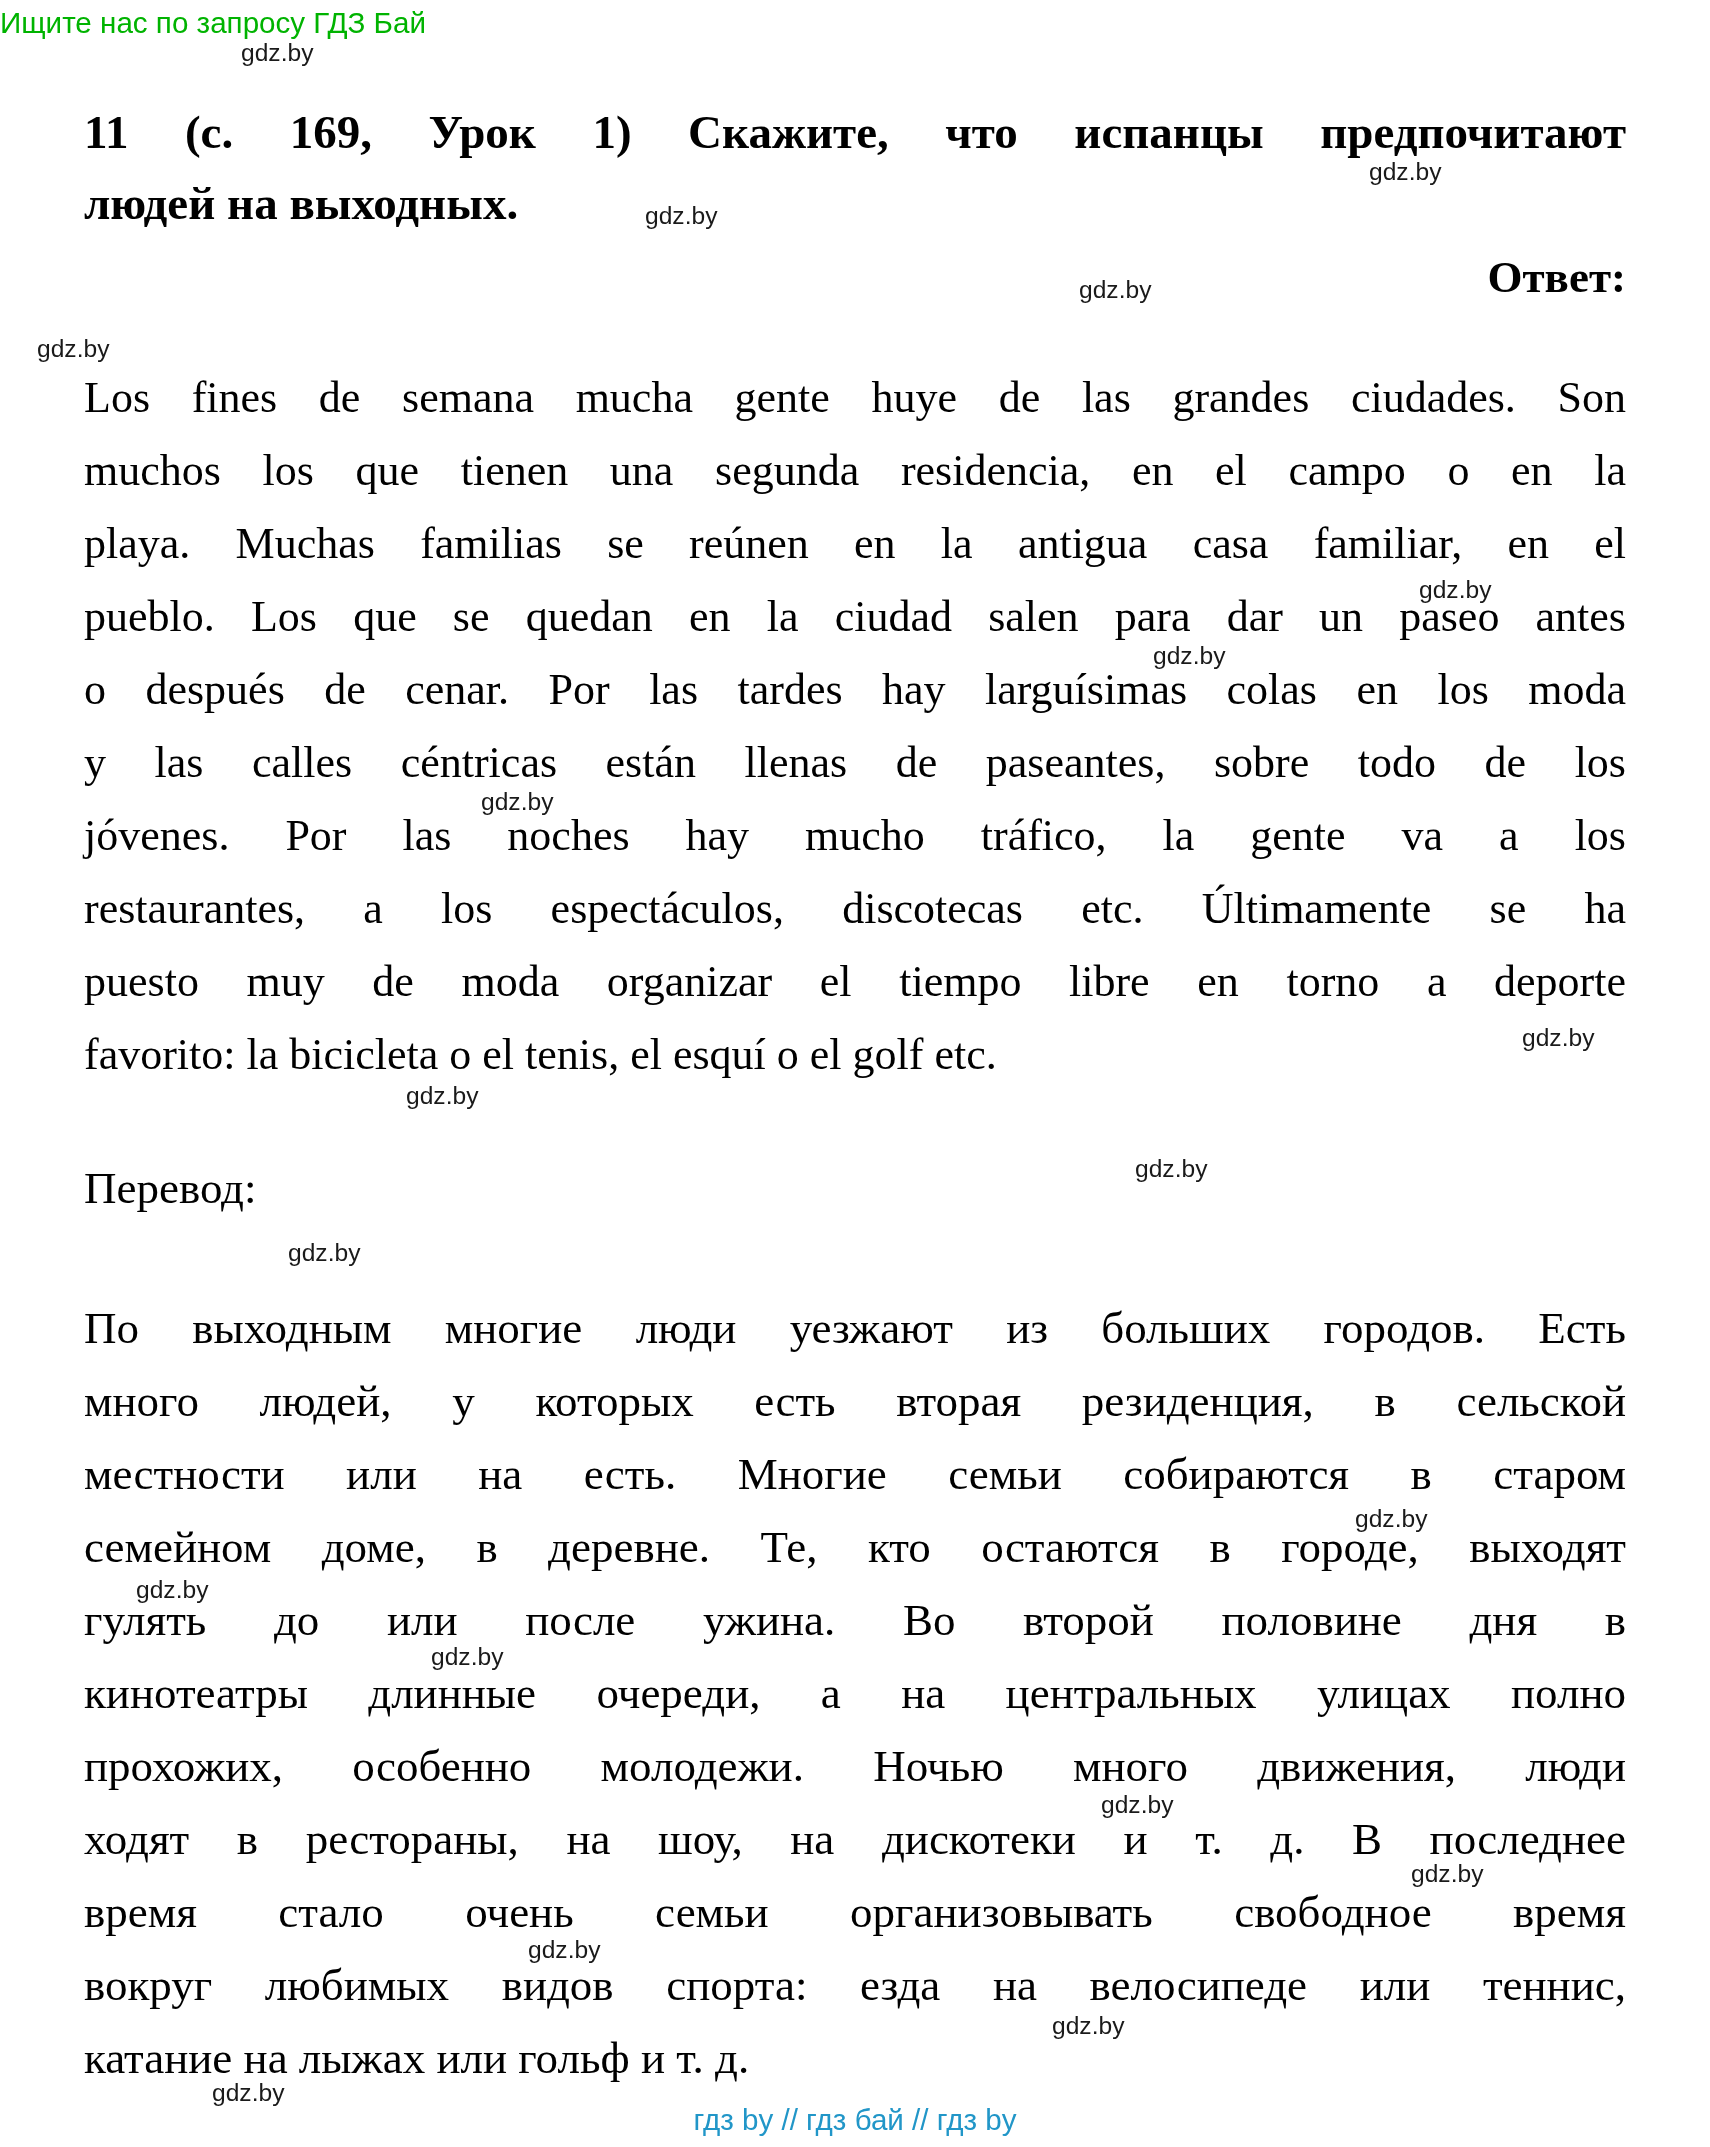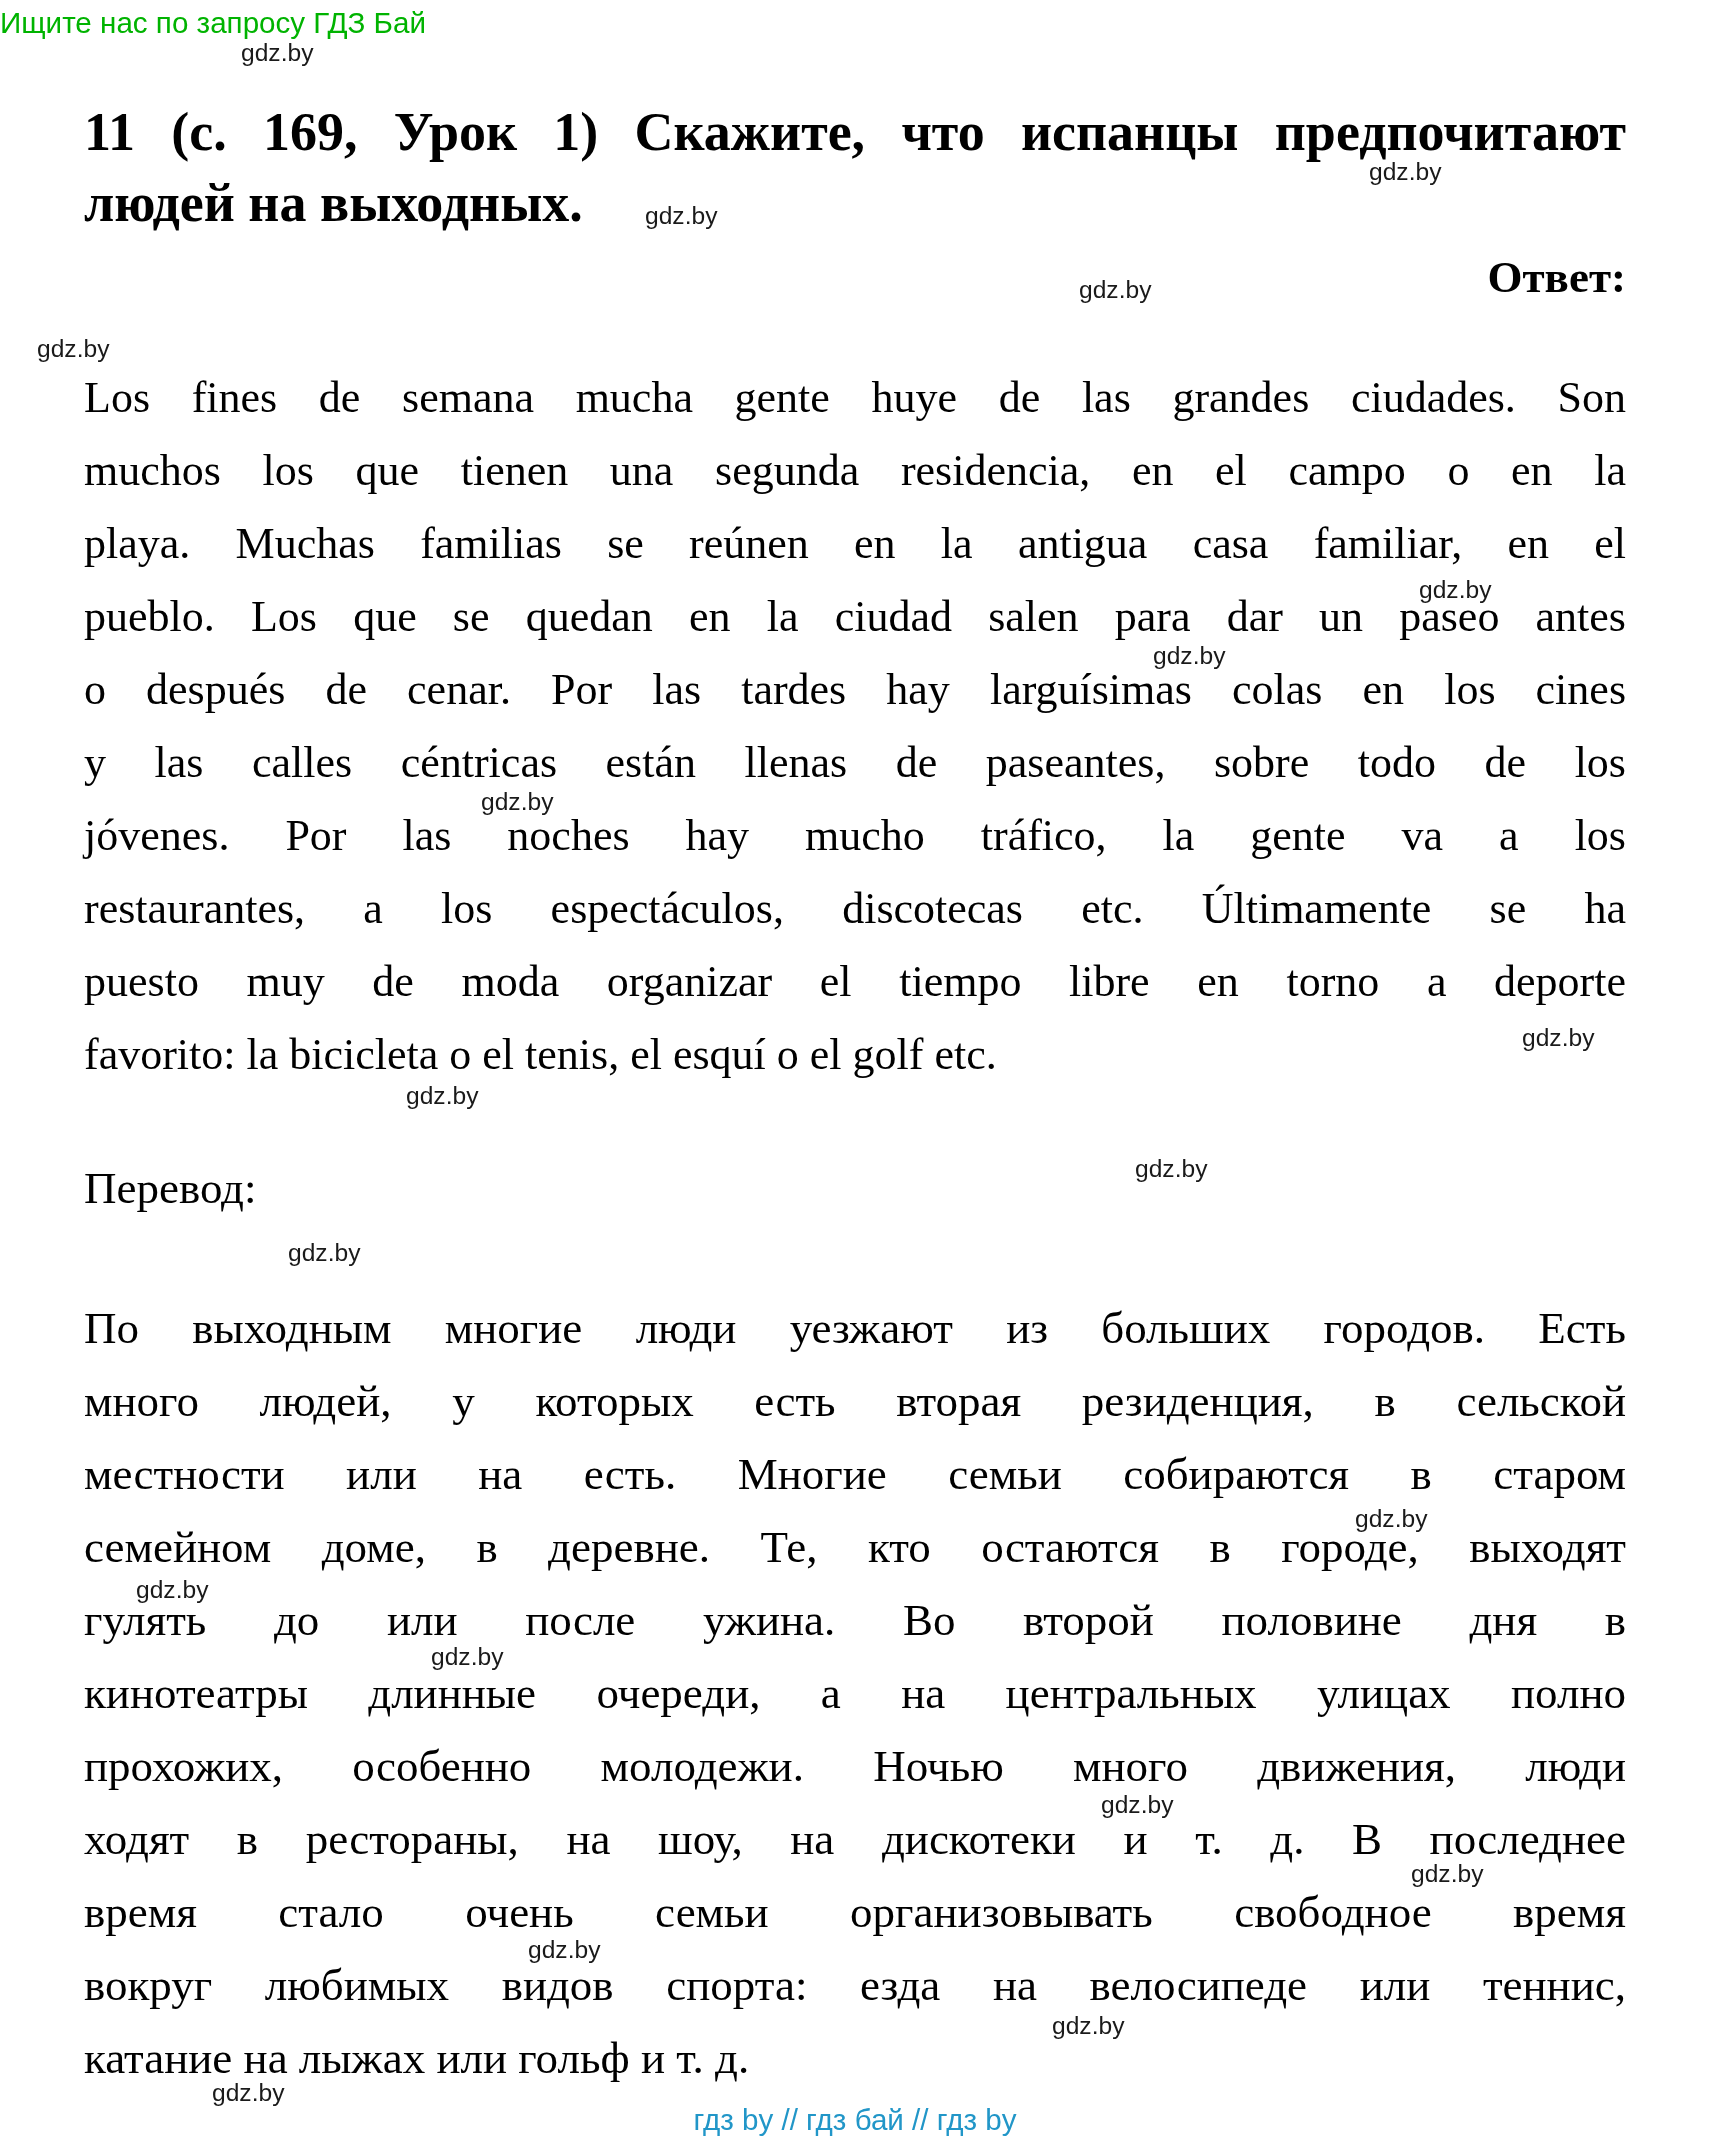--- a/index.html
+++ b/index.html
@@ -27,21 +27,21 @@
   .content {
     position: absolute;
     left: 84px;
     right: 84px;
     top: 0;
   }
 
   .title {
     margin-top: 97px;
     font-weight: bold;
-    font-size: 54px;
+    font-size: 47px;
     line-height: 71px;
   }
 
   .label { font-size: 45px; line-height: 69px; }
   .answer-label { font-weight: bold; margin-top: 3.9px; text-align: right; }
   .translation-label { margin-top: 63px; font-weight: normal; }
 
   .para { font-size: 44px; line-height: 73px; }
   .spanish { margin-top: 49px; }
   .russian { margin-top: 69px; font-size: 45px; }
@@ -86,21 +86,21 @@
         <div class="tline tlast">людей на выходных.</div>
       </div>
 
     <div class="label answer-label">Ответ:</div>
 
     <div class="para spanish">
         <div class="tline">Los fines de semana mucha gente huye de las grandes ciudades. Son</div>
         <div class="tline">muchos los que tienen una segunda residencia, en el campo o en la</div>
         <div class="tline">playa. Muchas familias se reúnen en la antigua casa familiar, en el</div>
         <div class="tline">pueblo. Los que se quedan en la ciudad salen para dar un paseo antes</div>
-        <div class="tline">o después de cenar. Por las tardes hay larguísimas colas en los cines</div>
+        <div class="tline">o después de cenar. Por las tardes hay larguísimas colas en los moda</div>
         <div class="tline">y las calles céntricas están llenas de paseantes, sobre todo de los</div>
         <div class="tline">jóvenes. Por las noches hay mucho tráfico, la gente va a los</div>
         <div class="tline">restaurantes, a los espectáculos, discotecas etc. Últimamente se ha</div>
         <div class="tline">puesto muy de moda organizar el tiempo libre en torno a deporte</div>
         <div class="tline tlast">favorito: la bicicleta o el tenis, el esquí o el golf etc.</div>
       </div>
 
     <div class="label translation-label">Перевод:</div>
 
     <div class="para russian">

